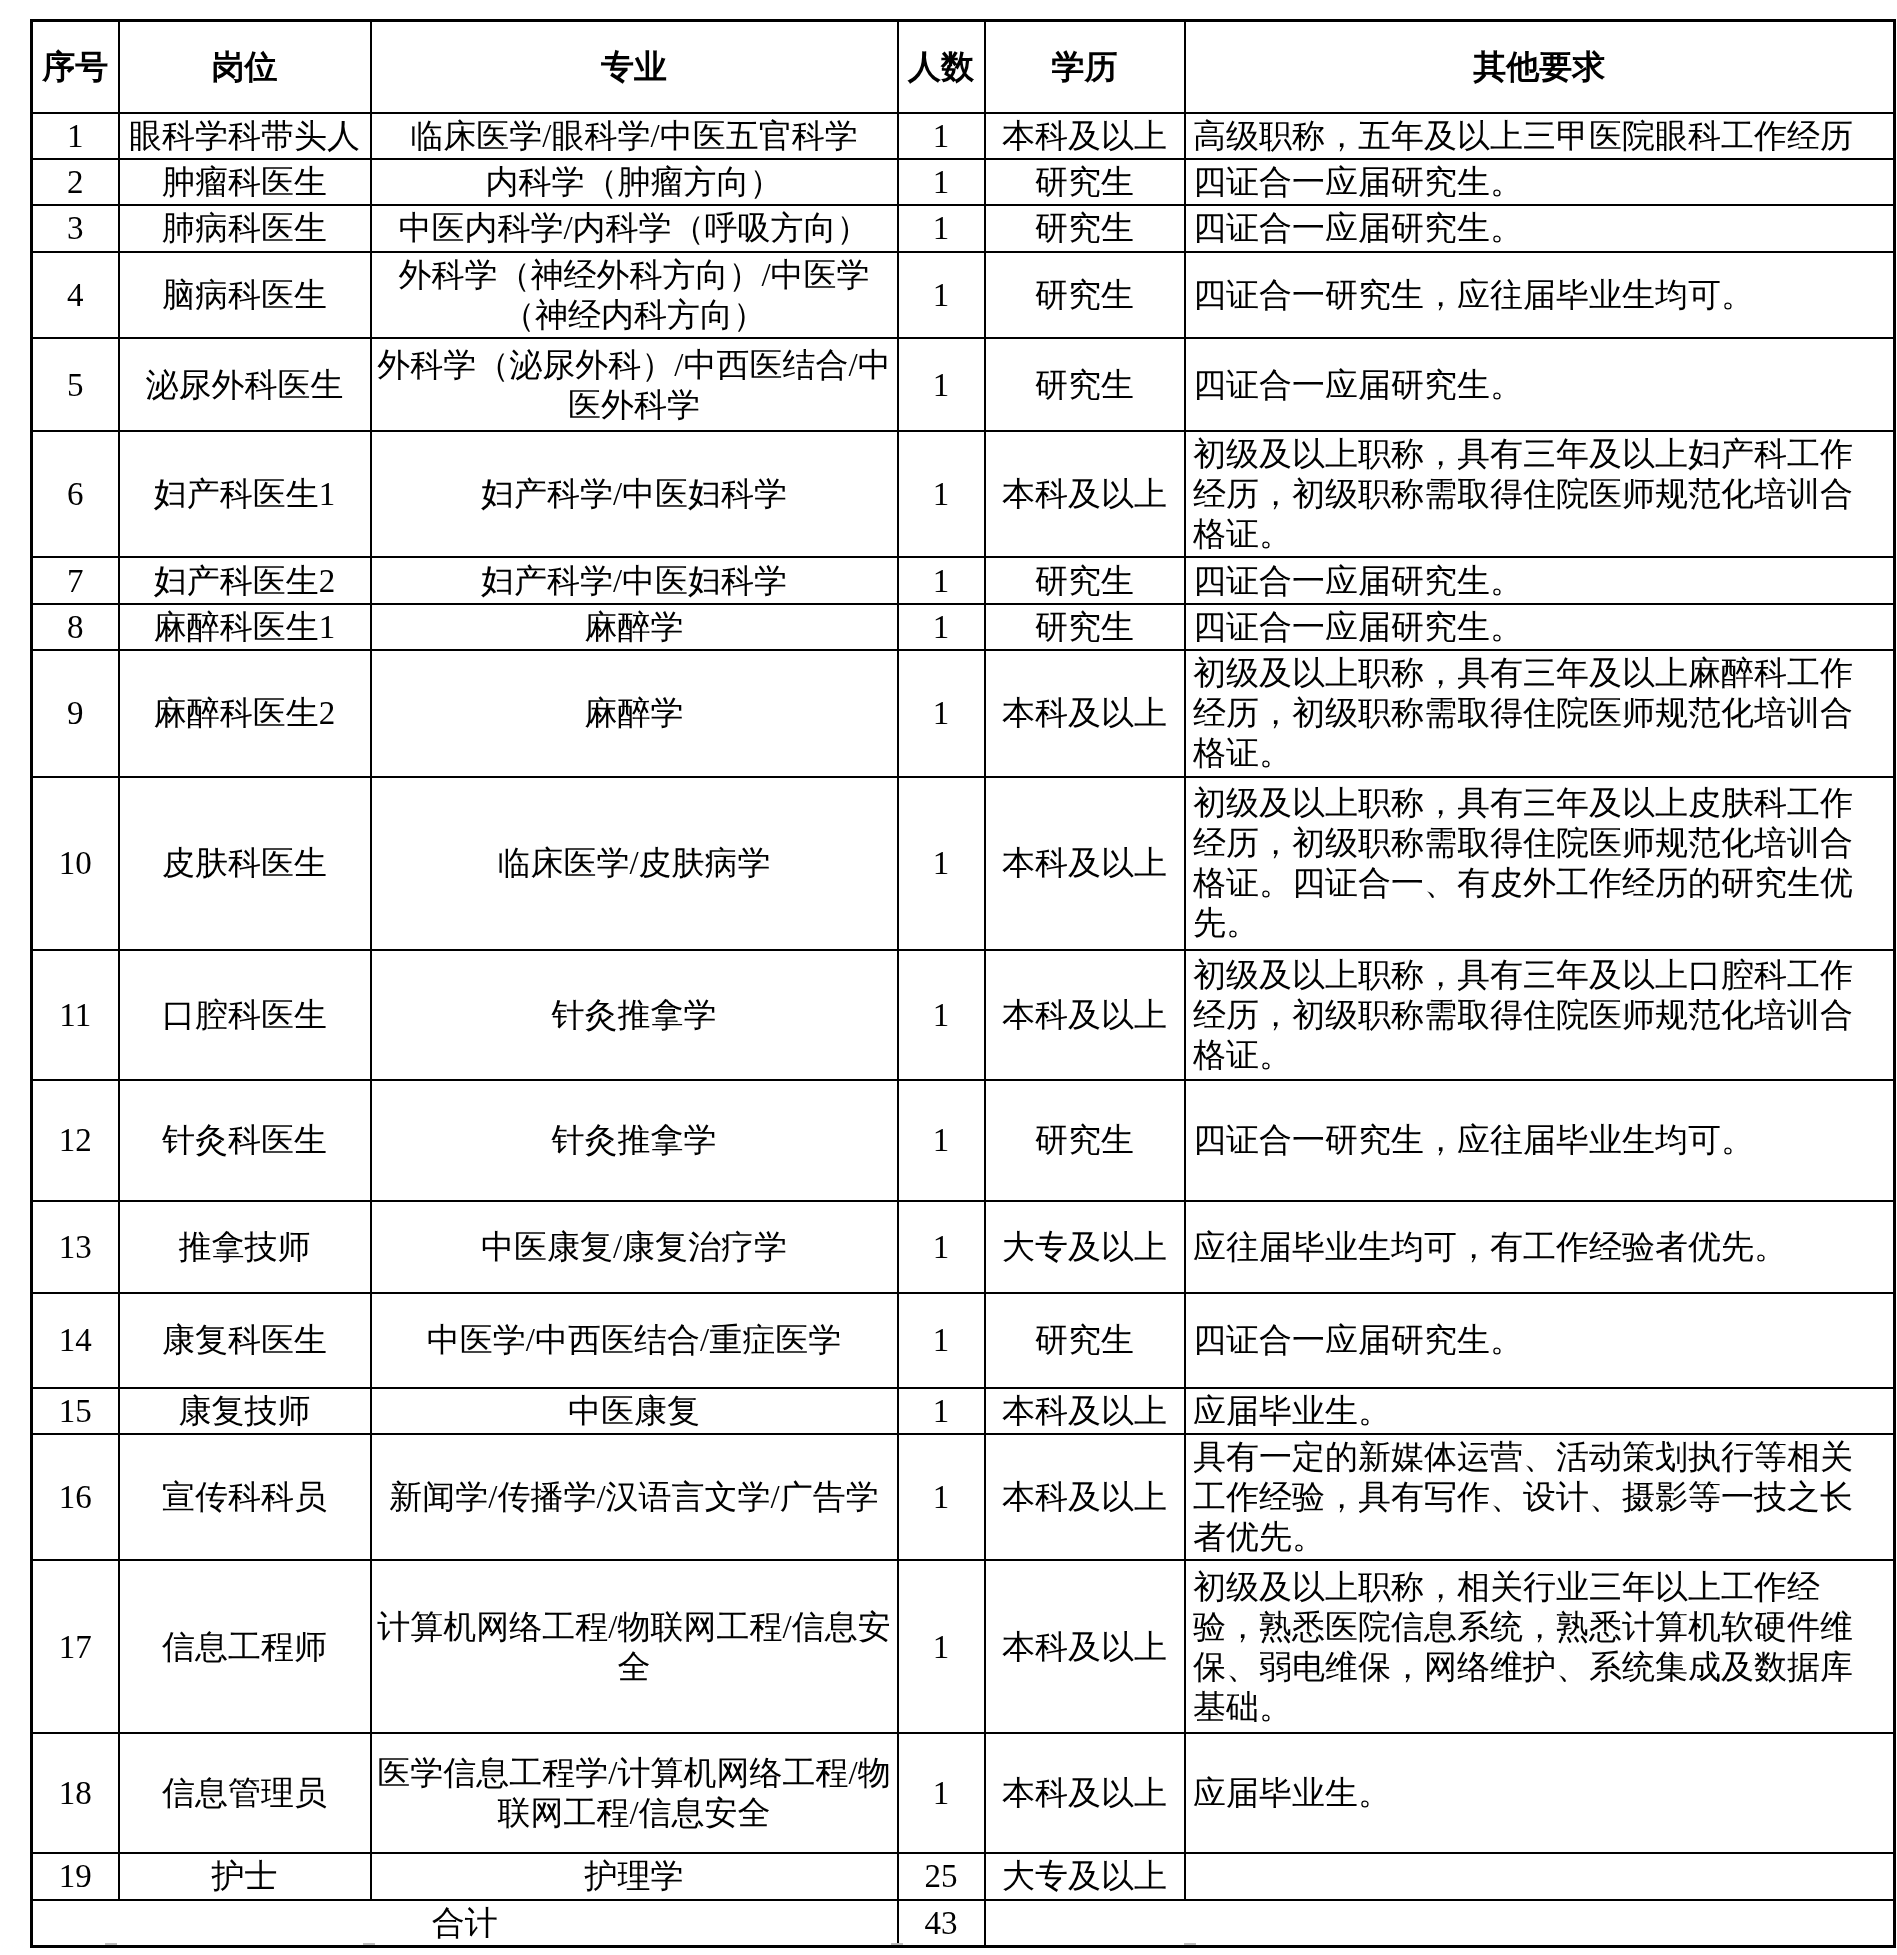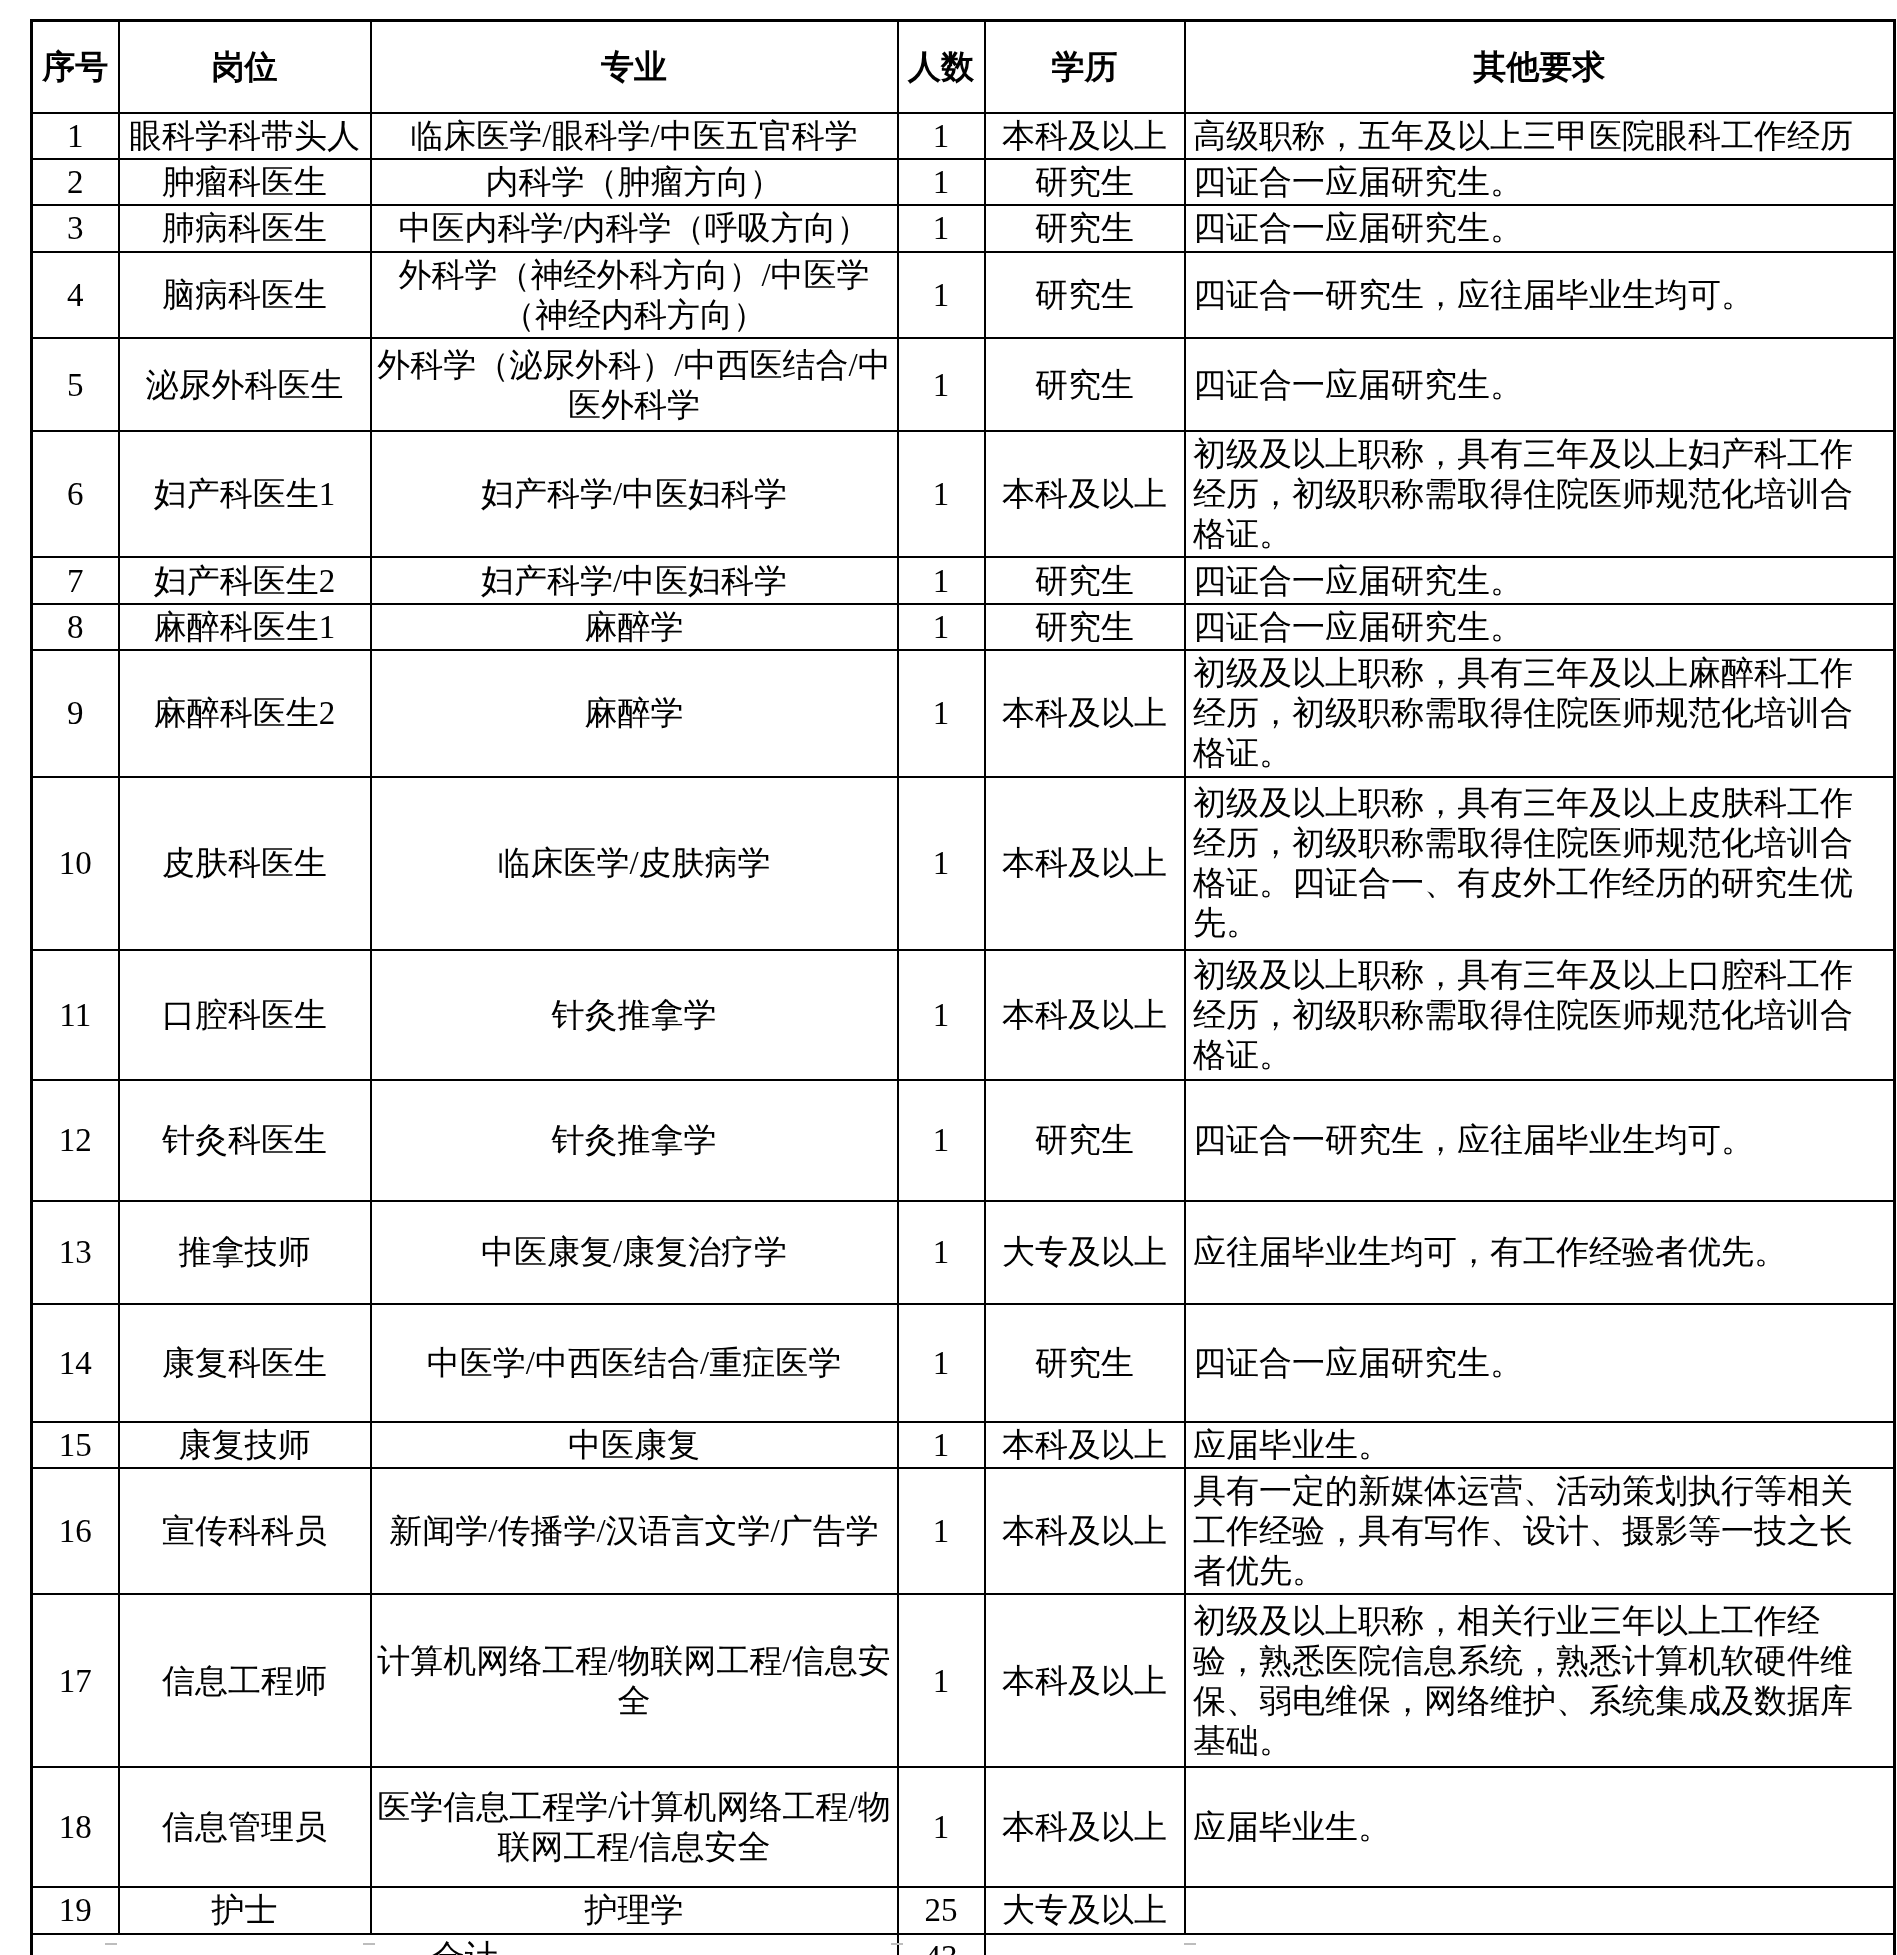--- a/index.html
+++ b/index.html
@@ -61,22 +61,22 @@
   tbody tr:nth-child(3)  { height: 42px; }
   tbody tr:nth-child(4)  { height: 84px; }
   tbody tr:nth-child(5)  { height: 93px; }
   tbody tr:nth-child(6)  { height: 118px; }
   tbody tr:nth-child(7)  { height: 42px; }
   tbody tr:nth-child(8)  { height: 41px; }
   tbody tr:nth-child(9)  { height: 117px; }
   tbody tr:nth-child(10) { height: 173px; }
   tbody tr:nth-child(11) { height: 130px; }
   tbody tr:nth-child(12) { height: 121px; }
-  tbody tr:nth-child(13) { height: 103px; }
-  tbody tr:nth-child(14) { height: 118px; }
+  tbody tr:nth-child(13) { height: 92px; }
+  tbody tr:nth-child(14) { height: 95px; }
   tbody tr:nth-child(15) { height: 41px; margin-top: 45px; }
   tbody tr:nth-child(16) { height: 123px; }
   tbody tr:nth-child(17) { height: 173px; }
   tbody tr:nth-child(18) { height: 120px; }
   tbody tr:nth-child(19) { height: 41px; }
   tr.total-row { height: 43px; }
 
   .footnote {
     margin-top: 10px;
     font-weight: bold;

